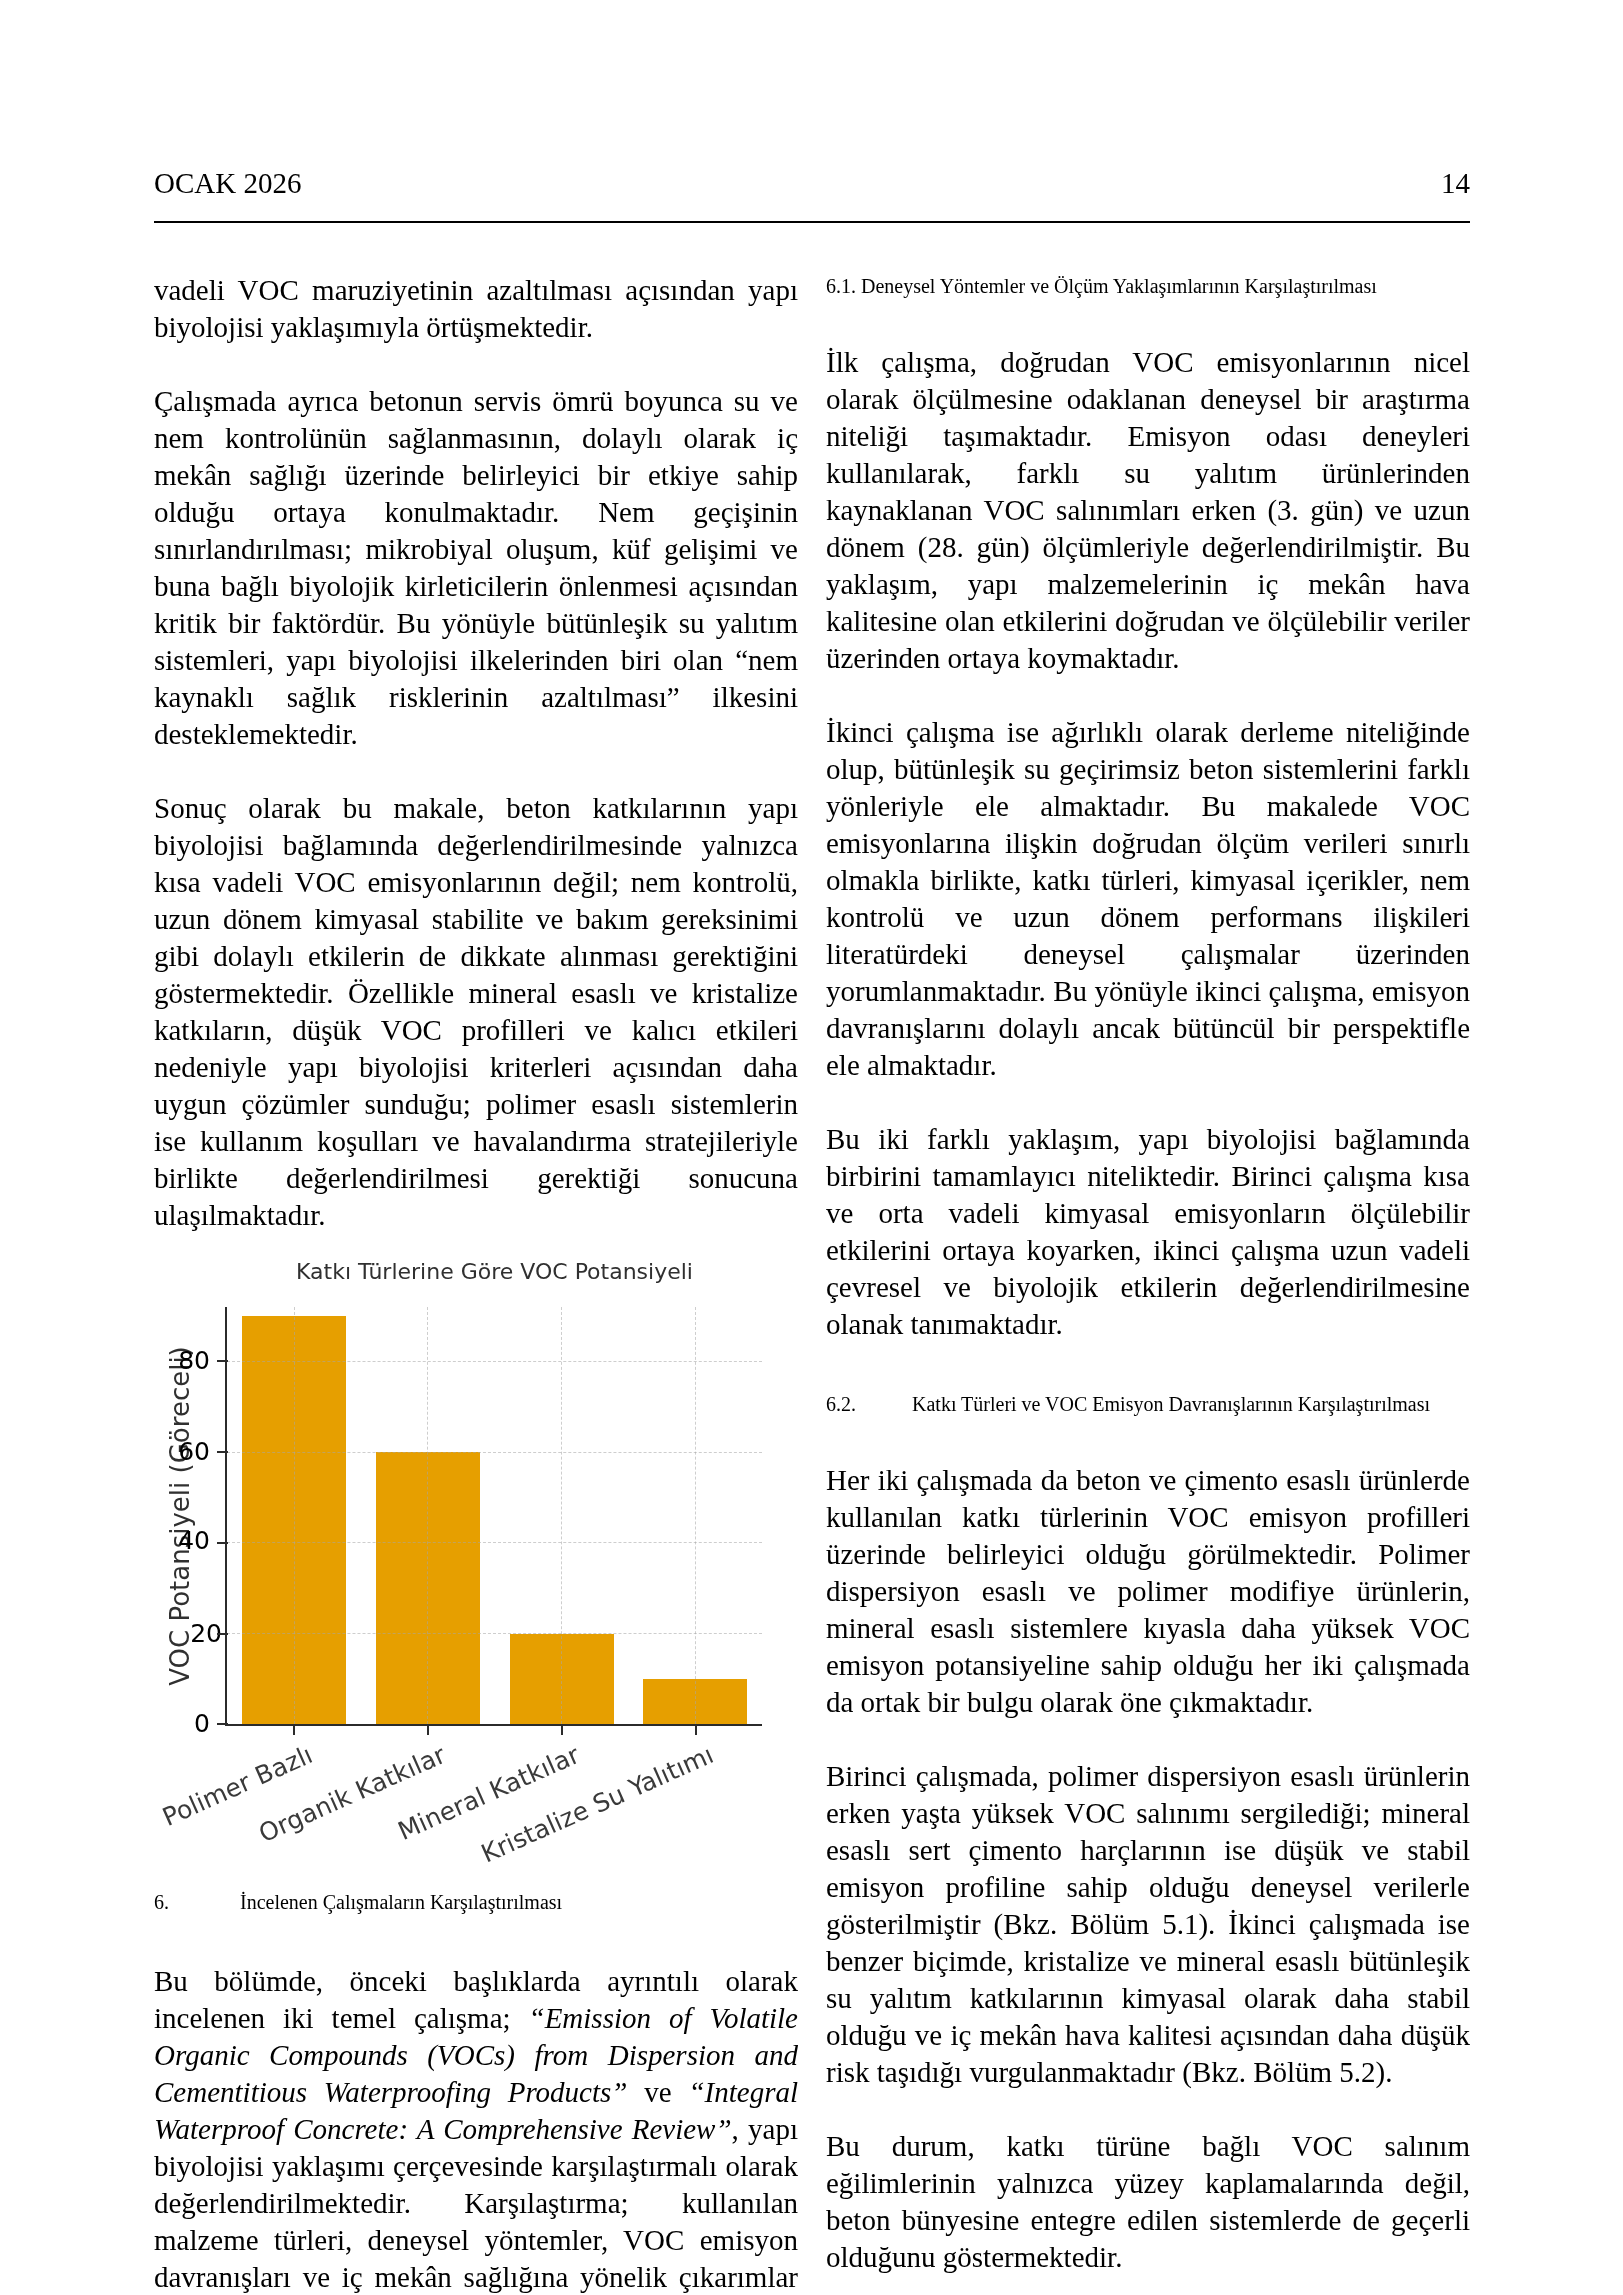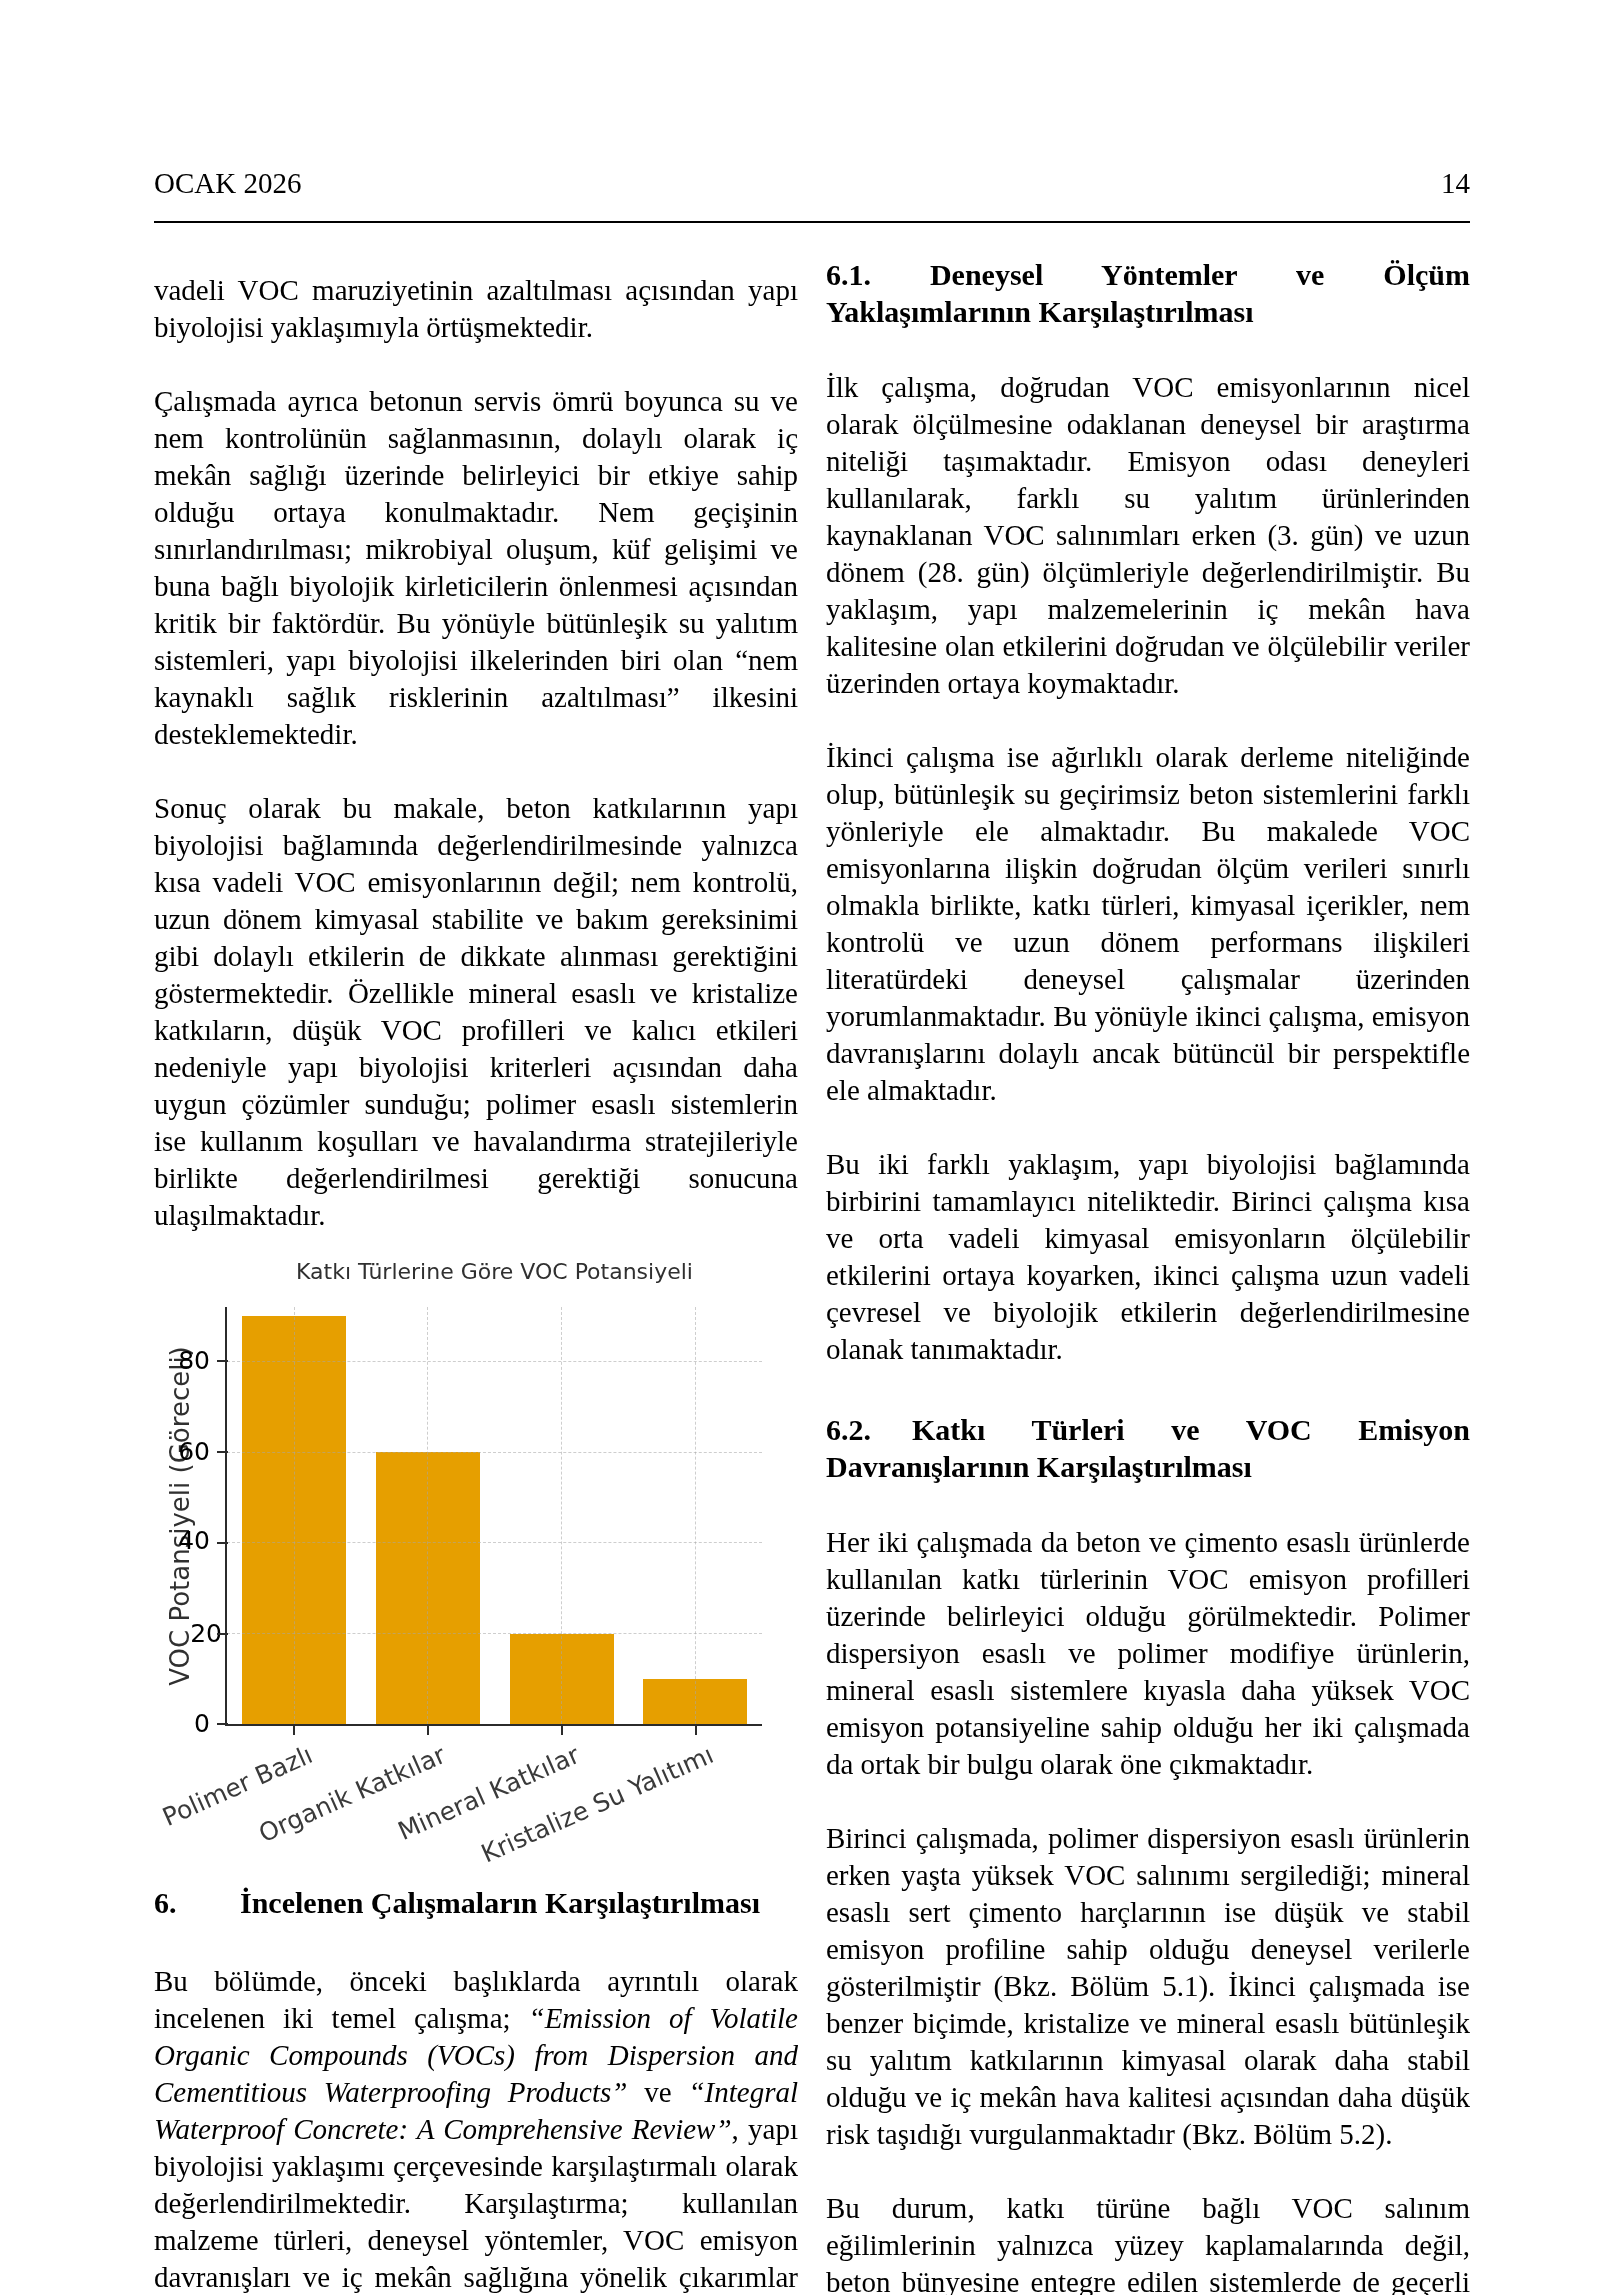--- a/index.html
+++ b/index.html
@@ -8,21 +8,21 @@
   .hdr{position:absolute;top:164px;left:154px;right:154px;height:38px;
        font-size:29px;line-height:38px;}
   .hdr .hl{float:left;}
   .hdr .hr{float:right;}
   .rule{position:absolute;top:221px;left:154px;right:154px;height:0;
         border-top:2.6px solid #000;}
   .col{position:absolute;top:256px;width:644px;}
   .col-left{left:154px;}
   .col-right{left:826px;width:644px;}
   .para{font-size:29px;line-height:37px;text-align:justify;margin:16px 0 37px 0;}
-  .heading{font-size:30px;line-height:37px;font-weight:bold;text-align:justify;margin:0 0 42px 0;}
+  .heading{font-size:20px;line-height:37px;font-weight:normal;text-align:justify;margin:12px 0 42px 0;}
   .h-top{margin-top:43px;}
   .h-num{display:inline-block;min-width:86px;}
   .it{font-style:italic;}
   
   .chart{position:relative;width:644px;height:599px;margin:22px 0 29px 0;
          font-family:"DejaVu Sans", sans-serif;color:#3a3a3a;}
   .chart-title{position:absolute;left:73px;top:2.6px;width:535px;text-align:center;
                font-size:22px;color:#303030;white-space:nowrap;}
   .ylab{position:absolute;left:26px;white-space:nowrap;font-size:26px;color:#303030;
         transform:translate(-50%,-50%) rotate(-90deg);}

